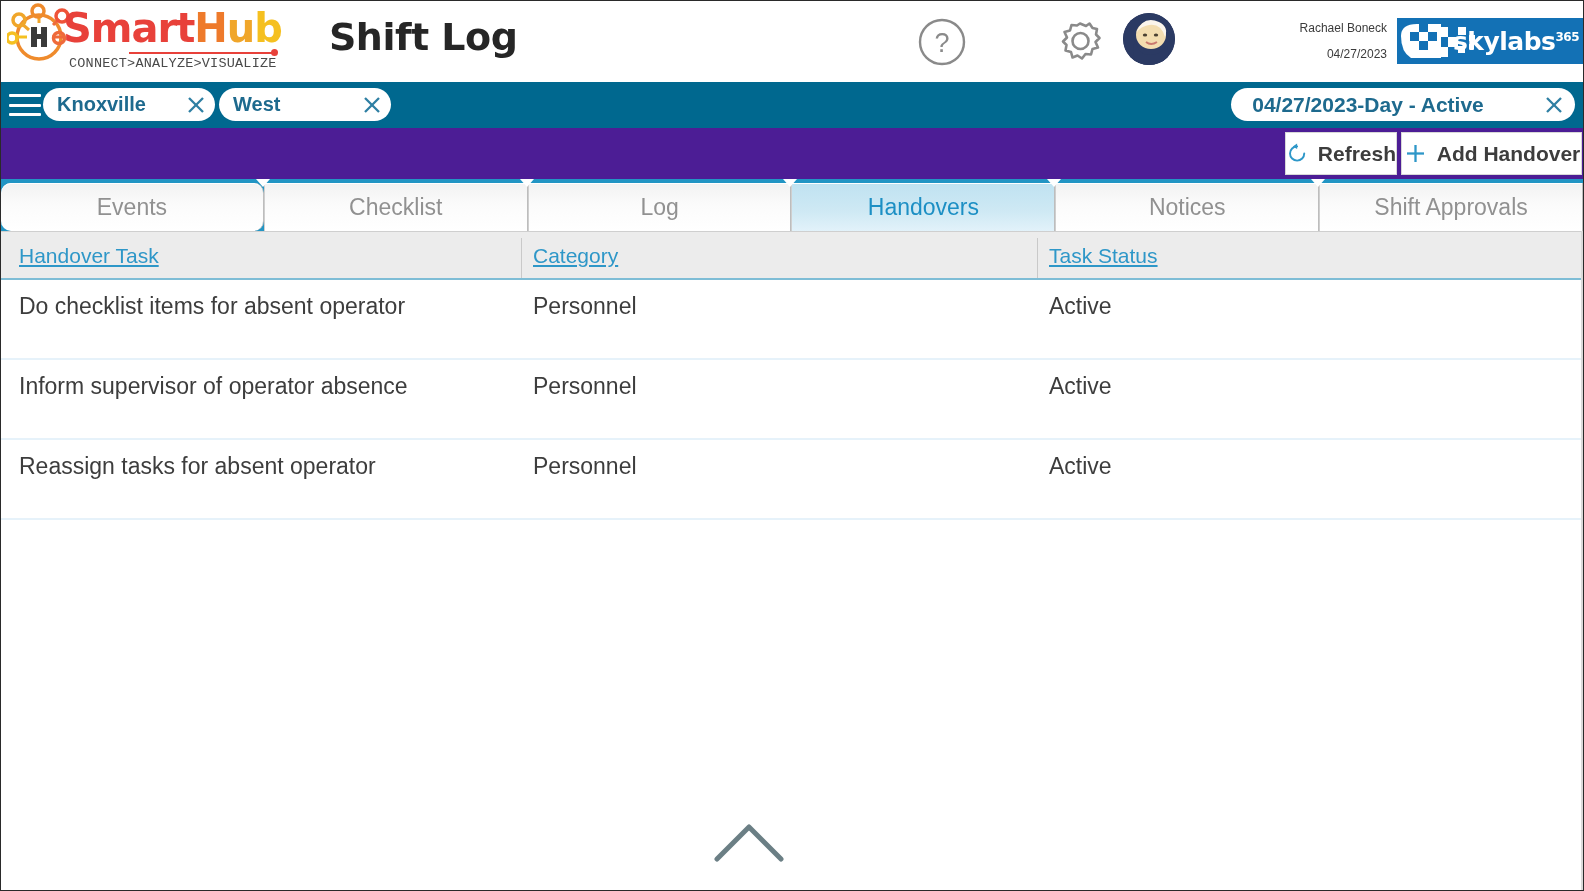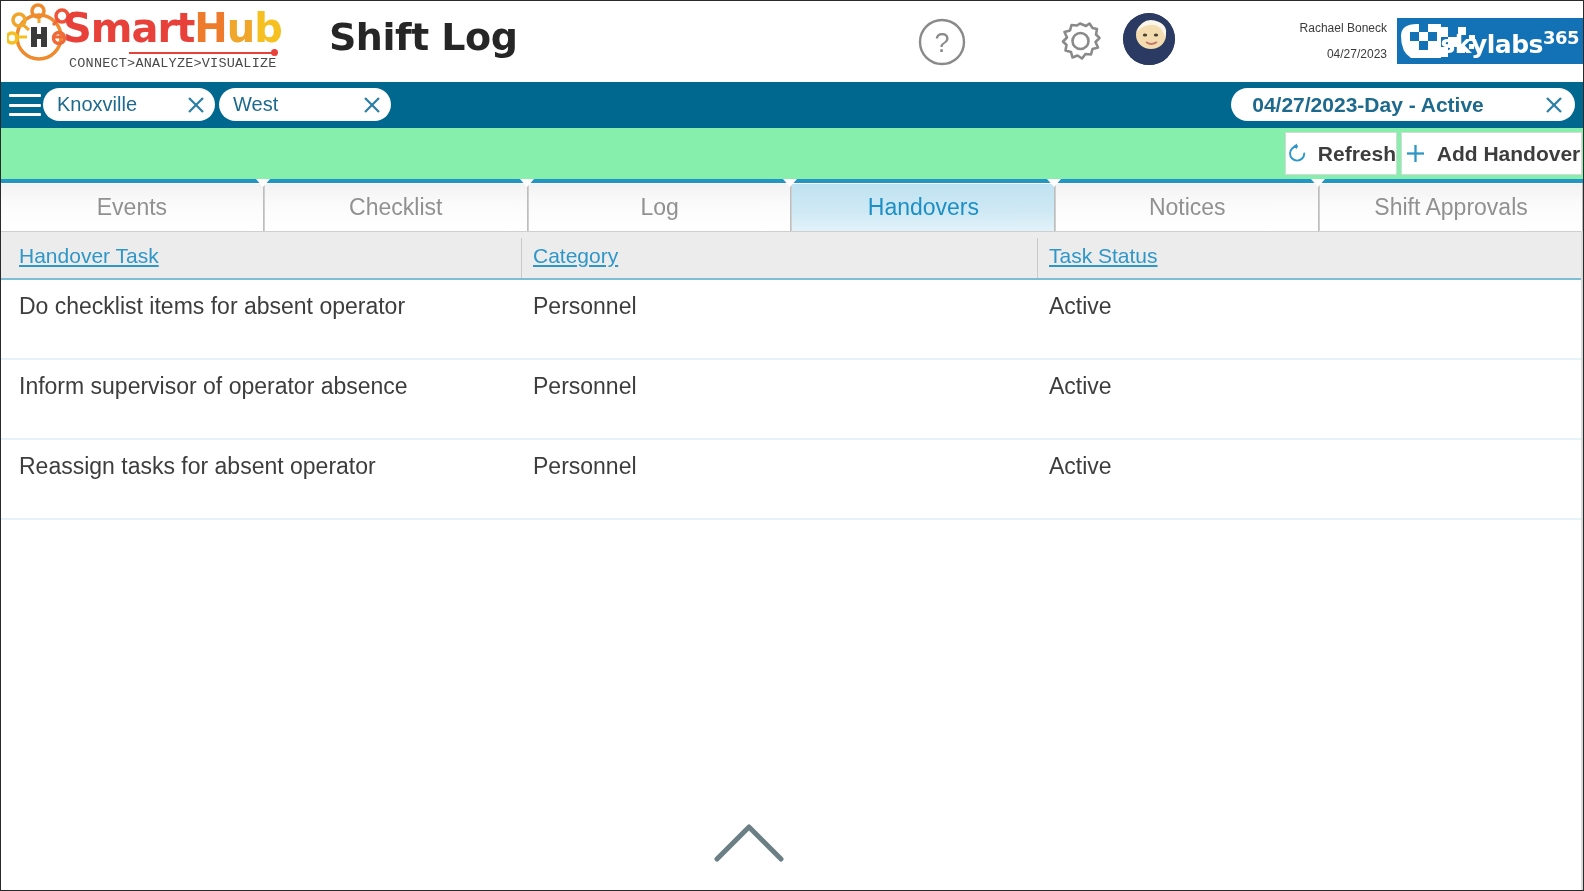--- a/index.html
+++ b/index.html
@@ -81,21 +81,21 @@
   .brand-logo {
     position: absolute; left: 1396px; top: 17px;
     width: 188px; height: 46px;
     background: #1371b5; overflow: hidden;
   }
   .brand-text {
     position: absolute; right: 6px; top: 9px;
     color: #ffffff; font-size: 25px; font-weight: bold;
     letter-spacing: -0.5px; font-family: "DejaVu Sans", sans-serif;
   }
-  .brand-text sup { font-size: 18px; vertical-align: super; margin-top: 14px; }
+  .brand-text sup { font-size: 12px; vertical-align: super; margin-top: 14px; }
 
   
   .filterbar {
     position: absolute; left: 0; top: 81px;
     width: 1582px; height: 46px;
     background: #00688f;
   }
   .hamburger {
     position: absolute; left: 8px; top: 12px;
     width: 32px; height: 22px;
@@ -105,41 +105,42 @@
 
   .chip {
     position: absolute; top: 6px; height: 33px;
     background: #ffffff; border-radius: 17px;
     display: flex; align-items: center;
     padding: 0 8px 0 14px;
   }
   .chip .chip-label {
     font-size: 20px; color: #1e6a8e; white-space: nowrap;
     flex: 1;
+    font-weight: bold;
   }
   .chip .chip-x {
     width: 22px; height: 22px; margin-left: 8px;
     flex: 0 0 auto;
   }
   #chip-0 { left: 42px; width: 172px; }
   #chip-1 { left: 218px; width: 172px; }
   #chip-date {
     left: 1230px; width: 344px;
     padding: 0 10px 0 10px;
     gap: 40px;
   }
   #chip-date .chip-label {
     text-align: center; font-weight: bold; font-size: 21px; color: #1e6a8e;
   }
 
   
   .actionbar {
     position: absolute; left: 0; top: 127px;
     width: 1582px; height: 51px;
-    background: #86efac;
+    background: #4c1d95;
   }
   .act-btn {
     position: absolute; top: 4px; height: 43px;
     background: #ffffff;
     display: flex; align-items: center; justify-content: center;
     gap: 9px;
     font-size: 21px; color: #3d3d3d; font-weight: bold;
     border: 1px solid #d8d8d8;
   }
   #btn-refresh { left: 1284px; width: 112px; }
@@ -156,21 +157,21 @@
     position: relative;
     flex: 1 1 0;
     margin: 4px 0 0 0;
     background: linear-gradient(to bottom, #f2f2f2 0%, #fbfbfb 45%, #ffffff 100%);
     border-left: 1px solid #cfcfcf;
     border-right: 1px solid #bdbdbd;
     display: flex; align-items: center; justify-content: center;
     font-size: 23px; color: #919191;
     box-shadow: inset 0 1px 0 #ffffff;
   }
-  .tab:first-child { border-left: none; }
+  .tab:first-child { border-left: none; border-radius: 10px; }
   .tab.active {
     background: linear-gradient(to bottom, #bfe2f1 0%, #cfe9f4 60%, #e2f2fa 100%);
     color: #1c8fc4;
   }
   .tab .notch {
     position: absolute; top: -4px; right: -7px;
     width: 0; height: 0;
     border-left: 7px solid transparent;
     border-right: 7px solid transparent;
     border-top: 8px solid #ffffff;

